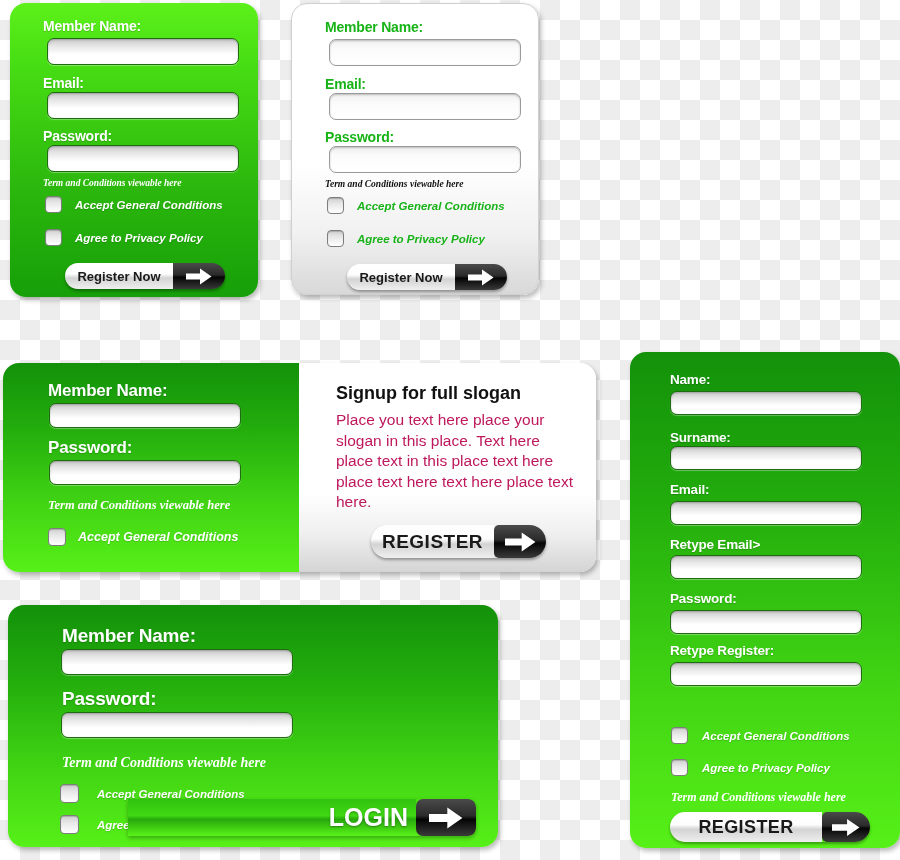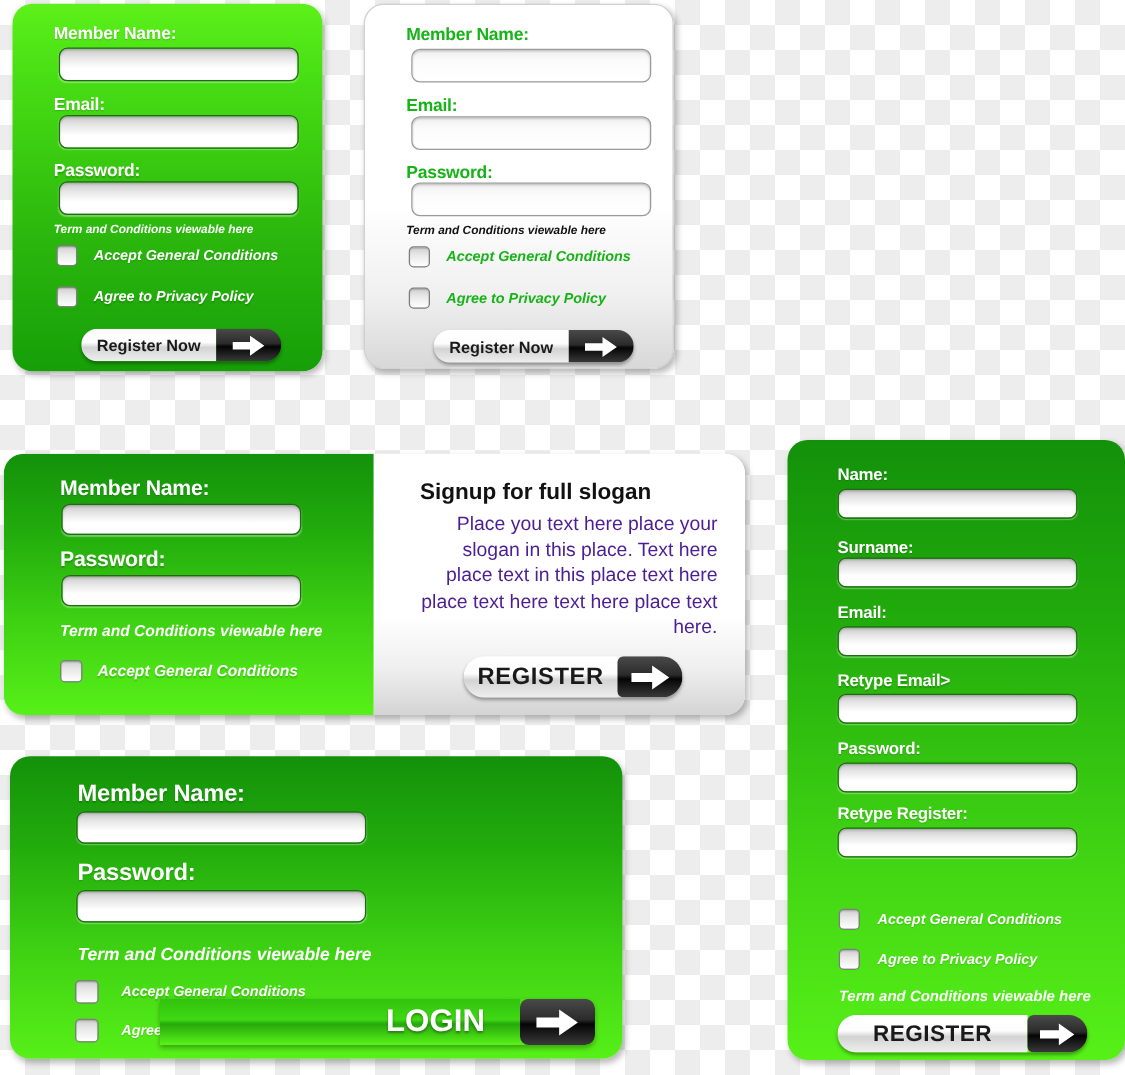--- a/index.html
+++ b/index.html
@@ -70,20 +70,21 @@
     font-family: "Liberation Sans", sans-serif;
   }
   .field.light-border { border: 1.5px solid #9a9a9a; }
 
   
   .terms {
     font-style: italic;
     font-weight: bold;
     color: #ffffff;
     white-space: nowrap;
+    font-family: Liberation Serif, serif;
   }
   .terms.dark { color: #111111; }
 
   
   .checkrow {
     display: flex;
     align-items: center;
     white-space: nowrap;
   }
   .checkbox {
@@ -142,22 +143,21 @@
   .split-right {
     position: absolute;
     top: 0; bottom: 0; right: 0;
     background: linear-gradient(to bottom, #ffffff 0%, #ffffff 62%, #efefef 82%, #d4d4d4 100%);
   }
   .panel-title {
     font-weight: bold;
     color: #111111;
   }
   .panel-body {
-    color: #4c1d95;
-    text-align: right;
+    color: #be185d;
   }
 </style>
 </head>
 <body>
 
 <div class="stage">
 
   <div class="card grad-bright-to-dark" style="left:10px; top:3px; width:248px; height:294px;">
 
     <div class="label" style="position:absolute; left:33px; top:15px; font-size:14px;">Member Name:</div>
@@ -269,21 +269,21 @@
       <span class="checkbox" style="width:19px; height:19px;"></span>
       <span class="checklabel" style="margin-left:18px; font-size:11.5px;">Accept General Conditions</span>
     </div>
 
     <div class="checkrow" style="position:absolute; left:52px; top:210px;">
       <span class="checkbox" style="width:19px; height:19px;"></span>
       <span class="checklabel" style="margin-left:18px; font-size:11.5px;">Agree to Privacy Policy</span>
     </div>
 
     <div class="pillbtn" style="left:120px; top:194px; width:348px; height:37px; border-radius:0 8px 8px 0; box-shadow:0 2px 4px rgba(0,0,0,0.3);">
-      <span class="body greenbody" style="font-size:25px; justify-content:flex-end; padding-right:28px; border-radius:0;">LOGIN</span>
+      <span class="body greenbody" style="font-size:25px; justify-content:flex-end; padding-right:8px; border-radius:0;">LOGIN</span>
       <span class="cap" style="width:60px; border-radius:7px;">
         <svg width="34" height="24" viewBox="0 0 26 17" aria-hidden="true">
           <polygon points="0,5.5 14,5.5 14,0.5 25.5,8.5 14,16.5 14,11.5 0,11.5" fill="#ffffff"></polygon>
         </svg>
       </span>
     </div>
   </div>
 
   <div class="card grad-dark-to-bright" style="left:630px; top:352px; width:270px; height:496px;">
 

